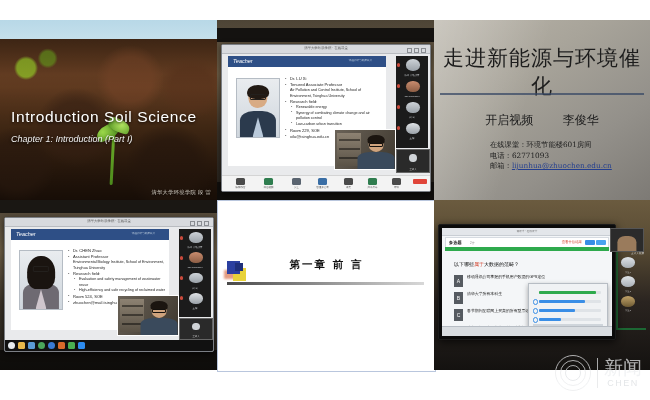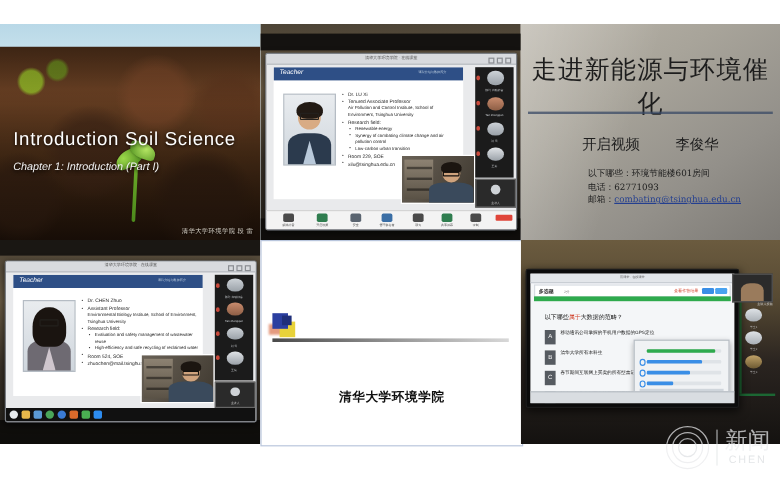--- a/index.html
+++ b/index.html
@@ -336,24 +336,24 @@
     <div class="bd"></div>
     <div class="glare"></div>
     <div class="zhTitle">走进新能源与环境催化</div>
     <div class="rule"></div>
     <div class="zhSub">
       <span>开启视频</span>
       <span style="display:inline-block;width:22px;"></span>
       <span>李俊华</span>
     </div>
     <div class="zhInfo">
-      <div>以下哪些：环境节能楼601房间</div>
+      <div>在线课堂：环境节能楼601房间</div>
       <div>电话：62771093</div>
       <div>
-        <span>邮箱：</span><span class="mail">combating@tsinghua.edu.cn</span>
+        <span>邮箱：</span><span class="mail">lijunhua@zhuochen.edu.cn</span>
       </div>
     </div>
   </div>
 
   <div class="panel" id="p4" style="left:0;top:200px;width:217px;height:170px;">
     <div class="roomphoto">
       <div class="shelfbg"></div>
       <div class="shelfline" style="top:0;height:13px;background:#1a1713;"></div>
       <div class="shelfline" style="top:150px;height:20px;background:rgba(0,0,0,.6);"></div>
     </div>
@@ -443,26 +443,26 @@
         <div class="tbicon" style="left:43px;background:#3a7bd5;border-radius:50%;"></div>
         <div class="tbicon" style="left:53px;background:#d96a2b;"></div>
         <div class="tbicon" style="left:63px;background:#4aaf52;"></div>
         <div class="tbicon" style="left:73px;background:#2d8cf0;"></div>
       </div>
     </div>
   </div>
 
   <div class="panel" id="p5">
     <div class="inner">
+      <div class="t2">第一章 前 言</div>
       <div class="sq sqC"></div>
       <div class="sq sqB"></div>
       <div class="sq sqA"></div>
       <div class="sq sqD"></div>
       <div class="hr"></div>
-      <div class="n2">清华大学环境学院</div>
     </div>
   </div>
 
   <div class="panel" id="p6">
     <div class="room"></div>
     <div class="greenL" style="left:182px;top:32px;width:2px;height:96px;"></div>
     <div class="greenL" style="left:182px;top:128px;width:30px;height:2px;"></div>
 
     <div class="mon">
       <div class="mscr">

